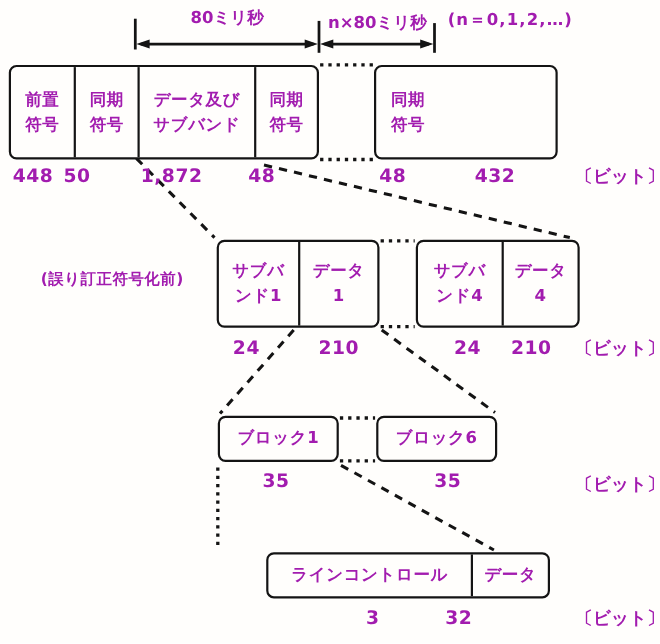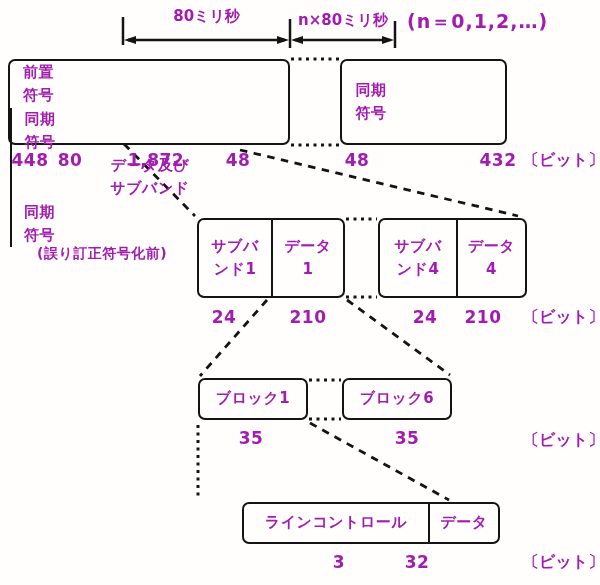--- a/index.html
+++ b/index.html
@@ -4,21 +4,21 @@
 <style>
   html,body{margin:0;padding:0;background:#fff;}
   #stage{
     position:relative;width:600px;height:585px;background:#fffefc;
     font-family:"DejaVu Sans","Liberation Sans",sans-serif;color:#a21caf;
     overflow:hidden;
   }
   #lines{position:absolute;left:0;top:0;pointer-events:none;}
   .txt{position:absolute;font-weight:700;white-space:nowrap;}
   .dim{font-size:15px;text-align:center;}
-  .note{font-size:19px;letter-spacing:1px;}
+  .note{font-size:15px;letter-spacing:1px;}
   .side{font-size:14px;letter-spacing:.5px;margin-left:32px;}
   .group{
     position:absolute;display:flex;box-sizing:border-box;
     border:2.5px solid #141414;border-radius:7px;background:#fffefc;
   }
   .cell{
     display:flex;align-items:center;justify-content:center;
     box-sizing:border-box;text-align:center;white-space:pre-line;
     font-weight:700;font-size:15px;line-height:1.55;letter-spacing:.5px;
   }
@@ -68,40 +68,40 @@
       <line x1="309" y1="419" x2="341" y2="419"></line>
     </g>
   </svg>
 
   <div class="txt dim" style="left:123px;top:7px;width:167px;">80ミリ秒</div>
   <div class="txt dim" style="left:291px;top:11px;width:104px;">n×80ミリ秒</div>
   <div class="txt note" style="left:407px;top:9px;">(n＝0,1,2,…)</div>
 
   <div class="txt side" style="left:5px;top:245px;">(誤り訂正符号化前)</div>
 
-  <div class="group" style="left:8px;top:59px;width:282px;height:86px;flex-direction:column;">
+  <div class="group" style="left:8px;top:59px;width:282px;height:86px;">
     <div class="cell" style="width:57px;">前置
 符号</div>
     <div class="cell" style="width:58px;">同期
 符号</div>
     <div class="cell" style="flex:1;">データ及び
 サブバンド</div>
     <div class="cell" style="width:57px;">同期
 符号</div>
   </div>
   <div class="group" style="left:340px;top:59px;width:167px;height:86px;">
     <div class="cell" style="width:58px;">同期
 符号</div>
   </div>
   <div class="num" style="left:30px;top:150px;text-align:center;">448</div>
-  <div class="num" style="left:70px;top:150px;">80</div>
+  <div class="num" style="left:70px;top:150px;">50</div>
   <div class="num" style="left:156px;top:150px;">1,872</div>
   <div class="num" style="left:238px;top:150px;">48</div>
   <div class="num" style="left:357px;top:150px;">48</div>
-  <div class="num" style="left:450px;top:150px;margin-left:48px;">432</div>
+  <div class="num" style="left:450px;top:150px;">432</div>
   <div class="unit" style="top:150px;">〔ビット〕</div>
 
   <div class="group" style="left:197px;top:218px;width:148px;height:80px;">
     <div class="cell" style="width:72px;">サブバ
 ンド1</div>
     <div class="cell" style="flex:1;">データ
 1</div>
   </div>
   <div class="group" style="left:378px;top:218px;width:149px;height:80px;">
     <div class="cell" style="width:76px;">サブバ

